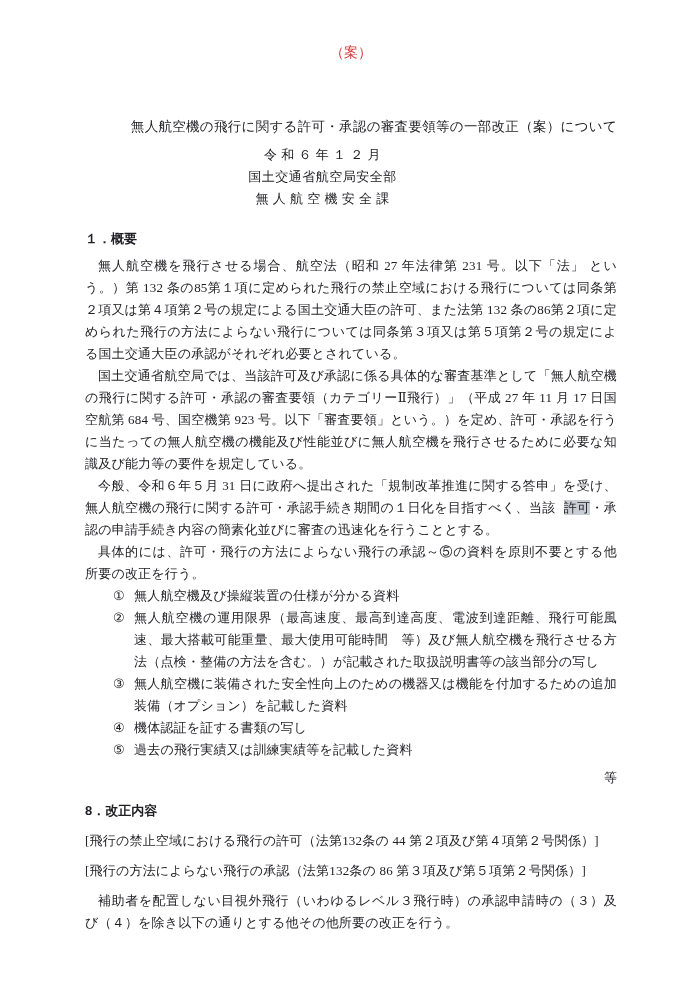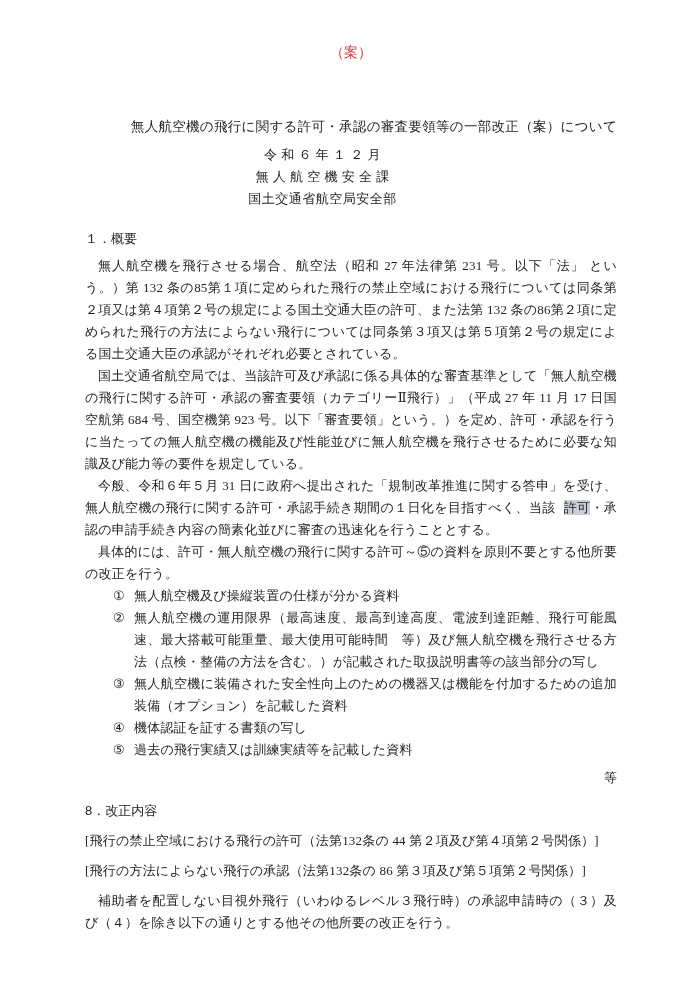--- a/index.html
+++ b/index.html
@@ -40,21 +40,21 @@
   }
   .meta {
     text-align: center;
     margin: 8px 57px 16px 0;
     line-height: 22px;
     letter-spacing: 0.5px;
   }
   .sec-heading {
     font-family: "Liberation Sans", "DejaVu Sans", sans-serif;
     font-size: 13px;
-    font-weight: normal;
+    font-weight: bold;
     line-height: 18px;
     margin: 0;
   }
   .sec1-heading { margin: 20px 0 7px 0; }
   .sec2-heading { margin: 13px 0 10px 0; }
   .para {
     margin: 0;
     line-height: 22px;
     text-align: justify;
     text-indent: 13px;
@@ -92,34 +92,34 @@
 <body>
 
 <div class="page">
 
   <p class="draft-label">（案）</p>
 
   <h1 class="doc-title">無人航空機の飛行に関する許可・承認の審査要領等の一部改正（案）について</h1>
 
   <div class="meta">
     <div>令 和 ６ 年 １ ２ 月</div>
+    <div>国土交通省航空局安全部</div>
     <div>無 人 航 空 機 安 全 課</div>
-    <div>国土交通省航空局安全部</div>
   </div>
 
   <div>
     <h2 class="sec-heading sec1-heading">１．概要</h2>
 
     <p class="para">無人航空機を飛行させる場合、航空法（昭和 27 年法律第 231 号。以下「法」 という。）第 132 条の85第１項に定められた飛行の禁止空域における飛行については同条第２項又は第４項第２号の規定による国土交通大臣の許可、また法第 132 条の86第２項に定められた飛行の方法によらない飛行については同条第３項又は第５項第２号の規定による国土交通大臣の承認がそれぞれ必要とされている。</p>
 
     <p class="para">国土交通省航空局では、当該許可及び承認に係る具体的な審査基準として「無人航空機の飛行に関する許可・承認の審査要領（カテゴリーⅡ飛行）」（平成 27 年 11 月 17 日国空航第 684 号、国空機第 923 号。以下「審査要領」という。）を定め、許可・承認を行うに当たっての無人航空機の機能及び性能並びに無人航空機を飛行させるために必要な知識及び能力等の要件を規定している。</p>
 
     <p class="para"><span>今般、令和６年５月 31 日に政府へ提出された「規制改革推進に関する答申」を受け、無人航空機の飛行に関する許可・承認手続き期間の１日化を目指すべく、当該</span><span class="hl">許可</span><span>・承認の申請手続き内容の簡素化並びに審査の迅速化を行うこととする。</span></p>
 
-    <p class="para">具体的には、許可・無人航空機の飛行に関する許可～⑤の資料を原則不要とする他所要の改正を行う。</p>
+    <p class="para">具体的には、許可・飛行の方法によらない飛行の承認～⑤の資料を原則不要とする他所要の改正を行う。</p>
 
     <div class="list">
       <div class="list-item">
         <span class="list-marker">①</span>
         <span class="list-text">無人航空機及び操縦装置の仕様が分かる資料</span>
       </div>
       <div class="list-item">
         <span class="list-marker">②</span>
         <span class="list-text">無人航空機の運用限界（最高速度、最高到達高度、電波到達距離、飛行可能風速、最大搭載可能重量、最大使用可能時間　等）及び無人航空機を飛行させる方法（点検・整備の方法を含む。）が記載された取扱説明書等の該当部分の写し</span>
       </div>

